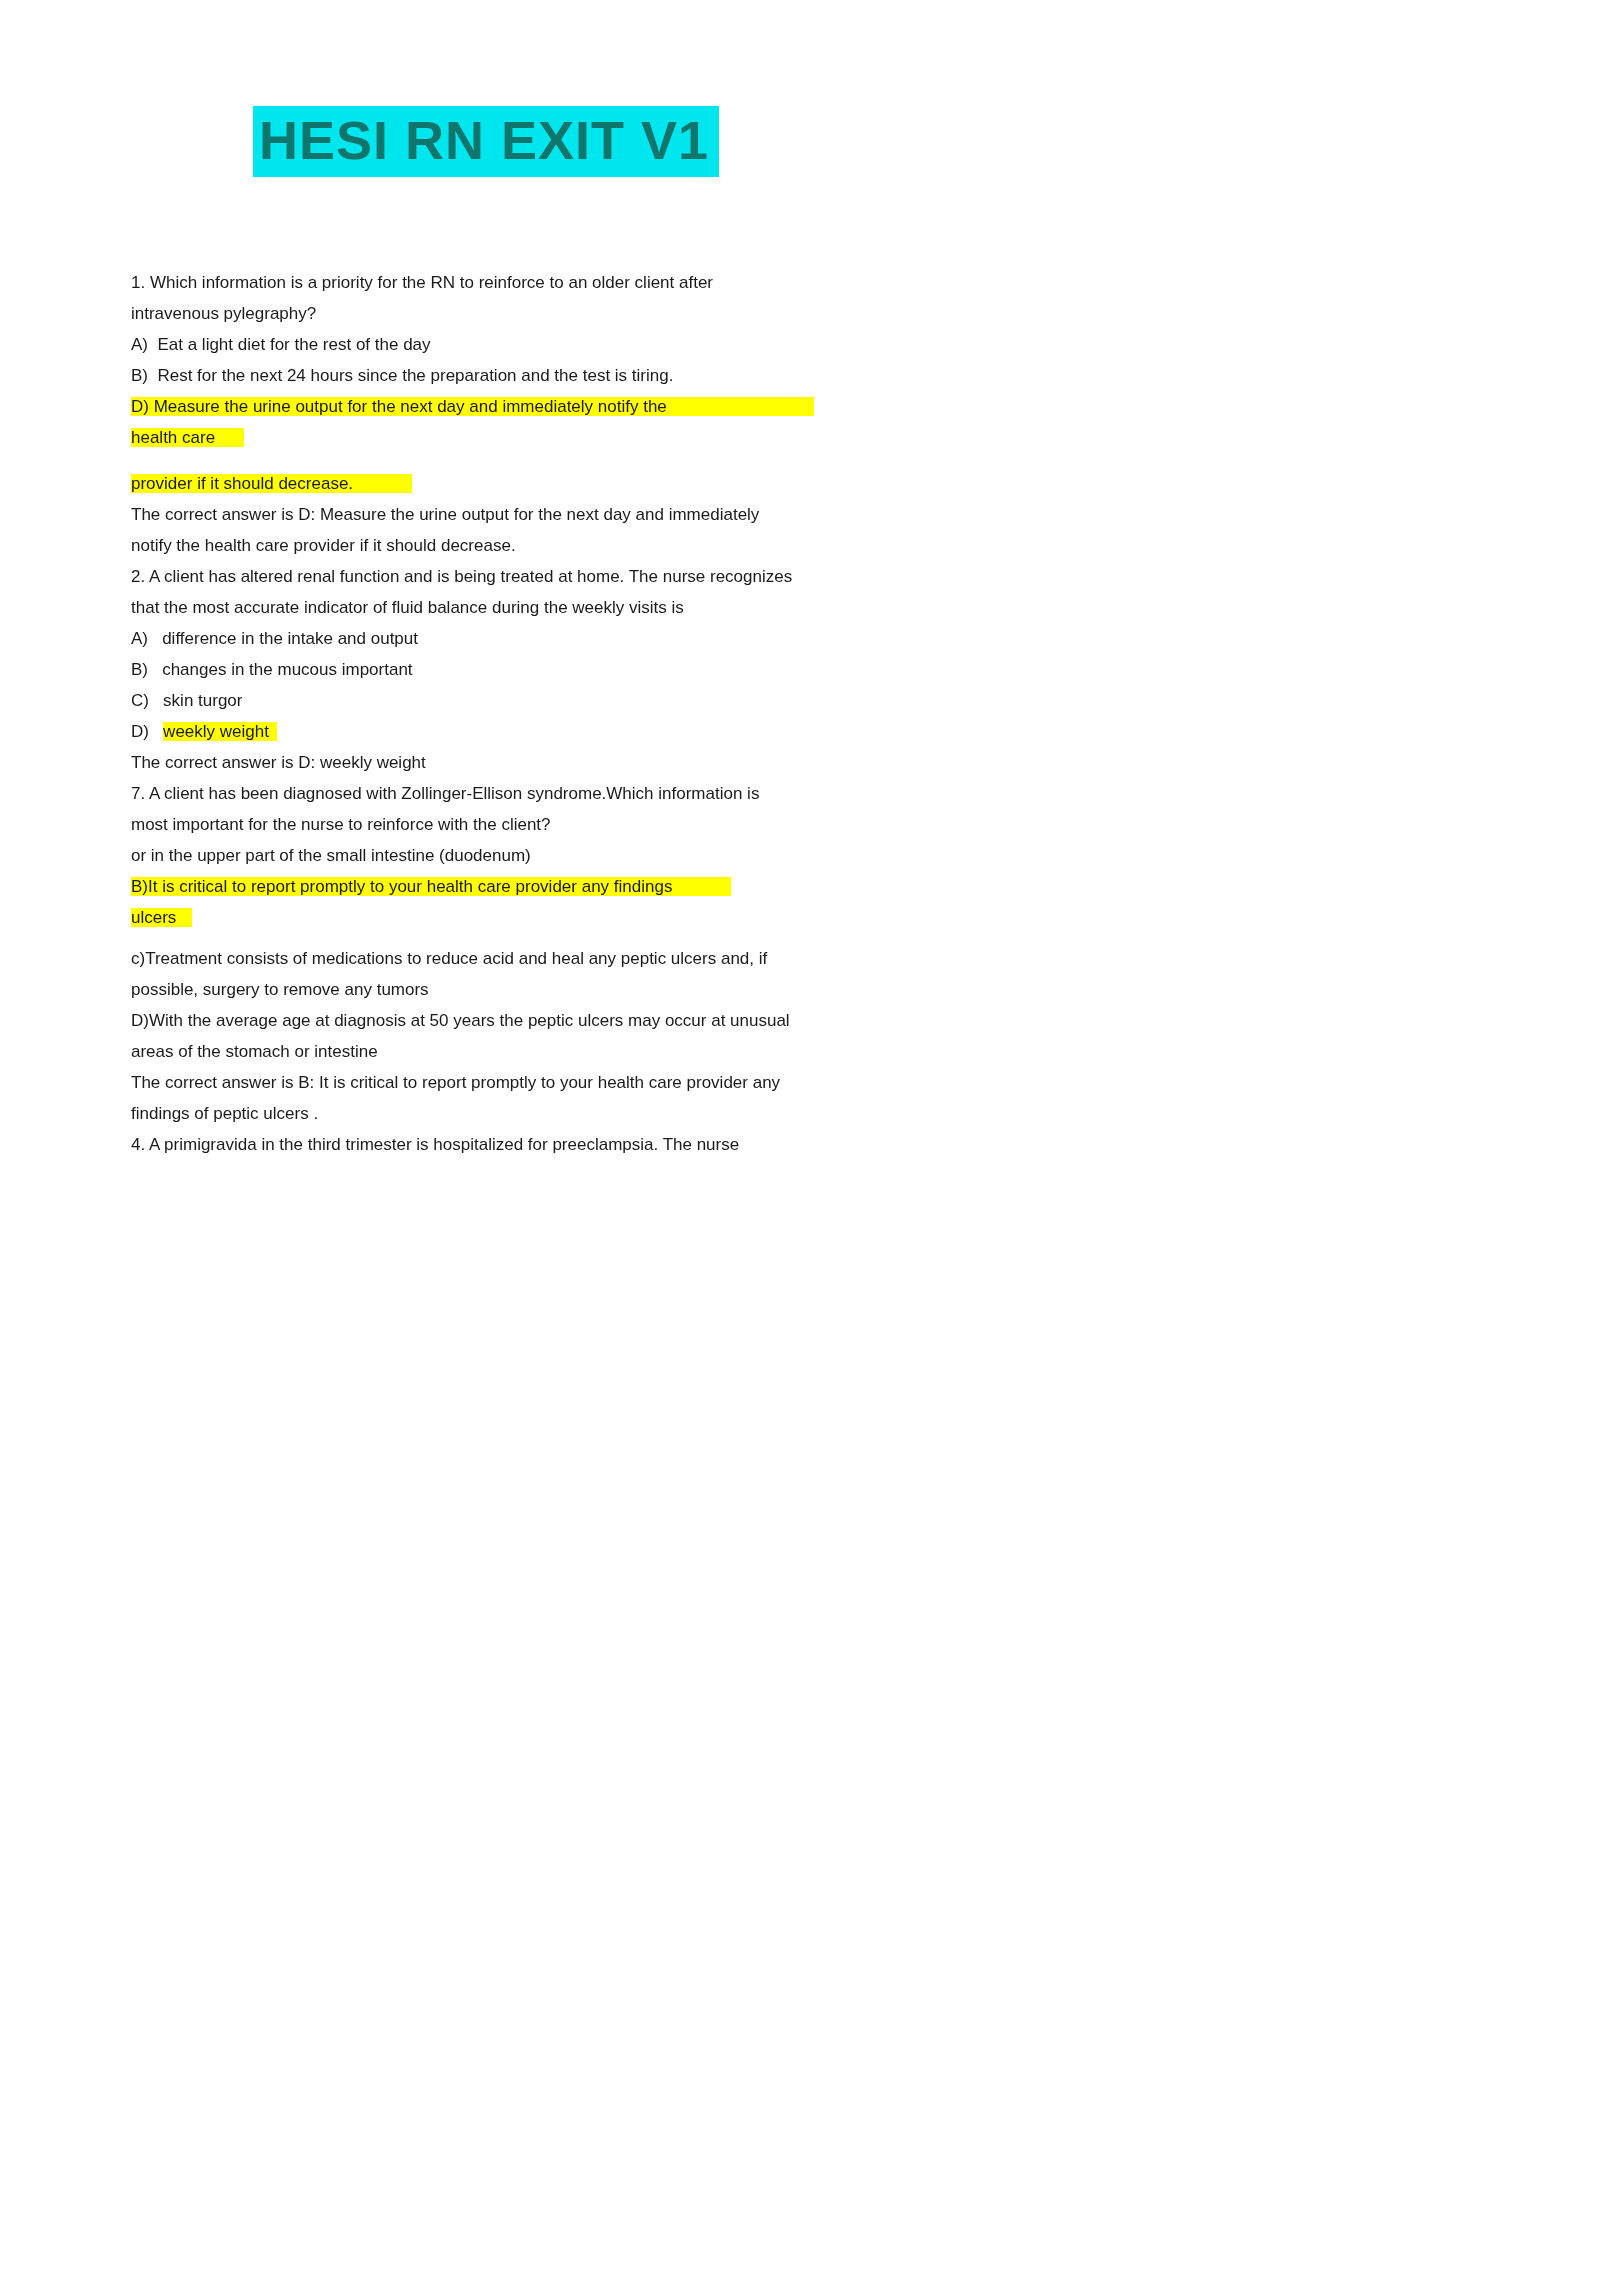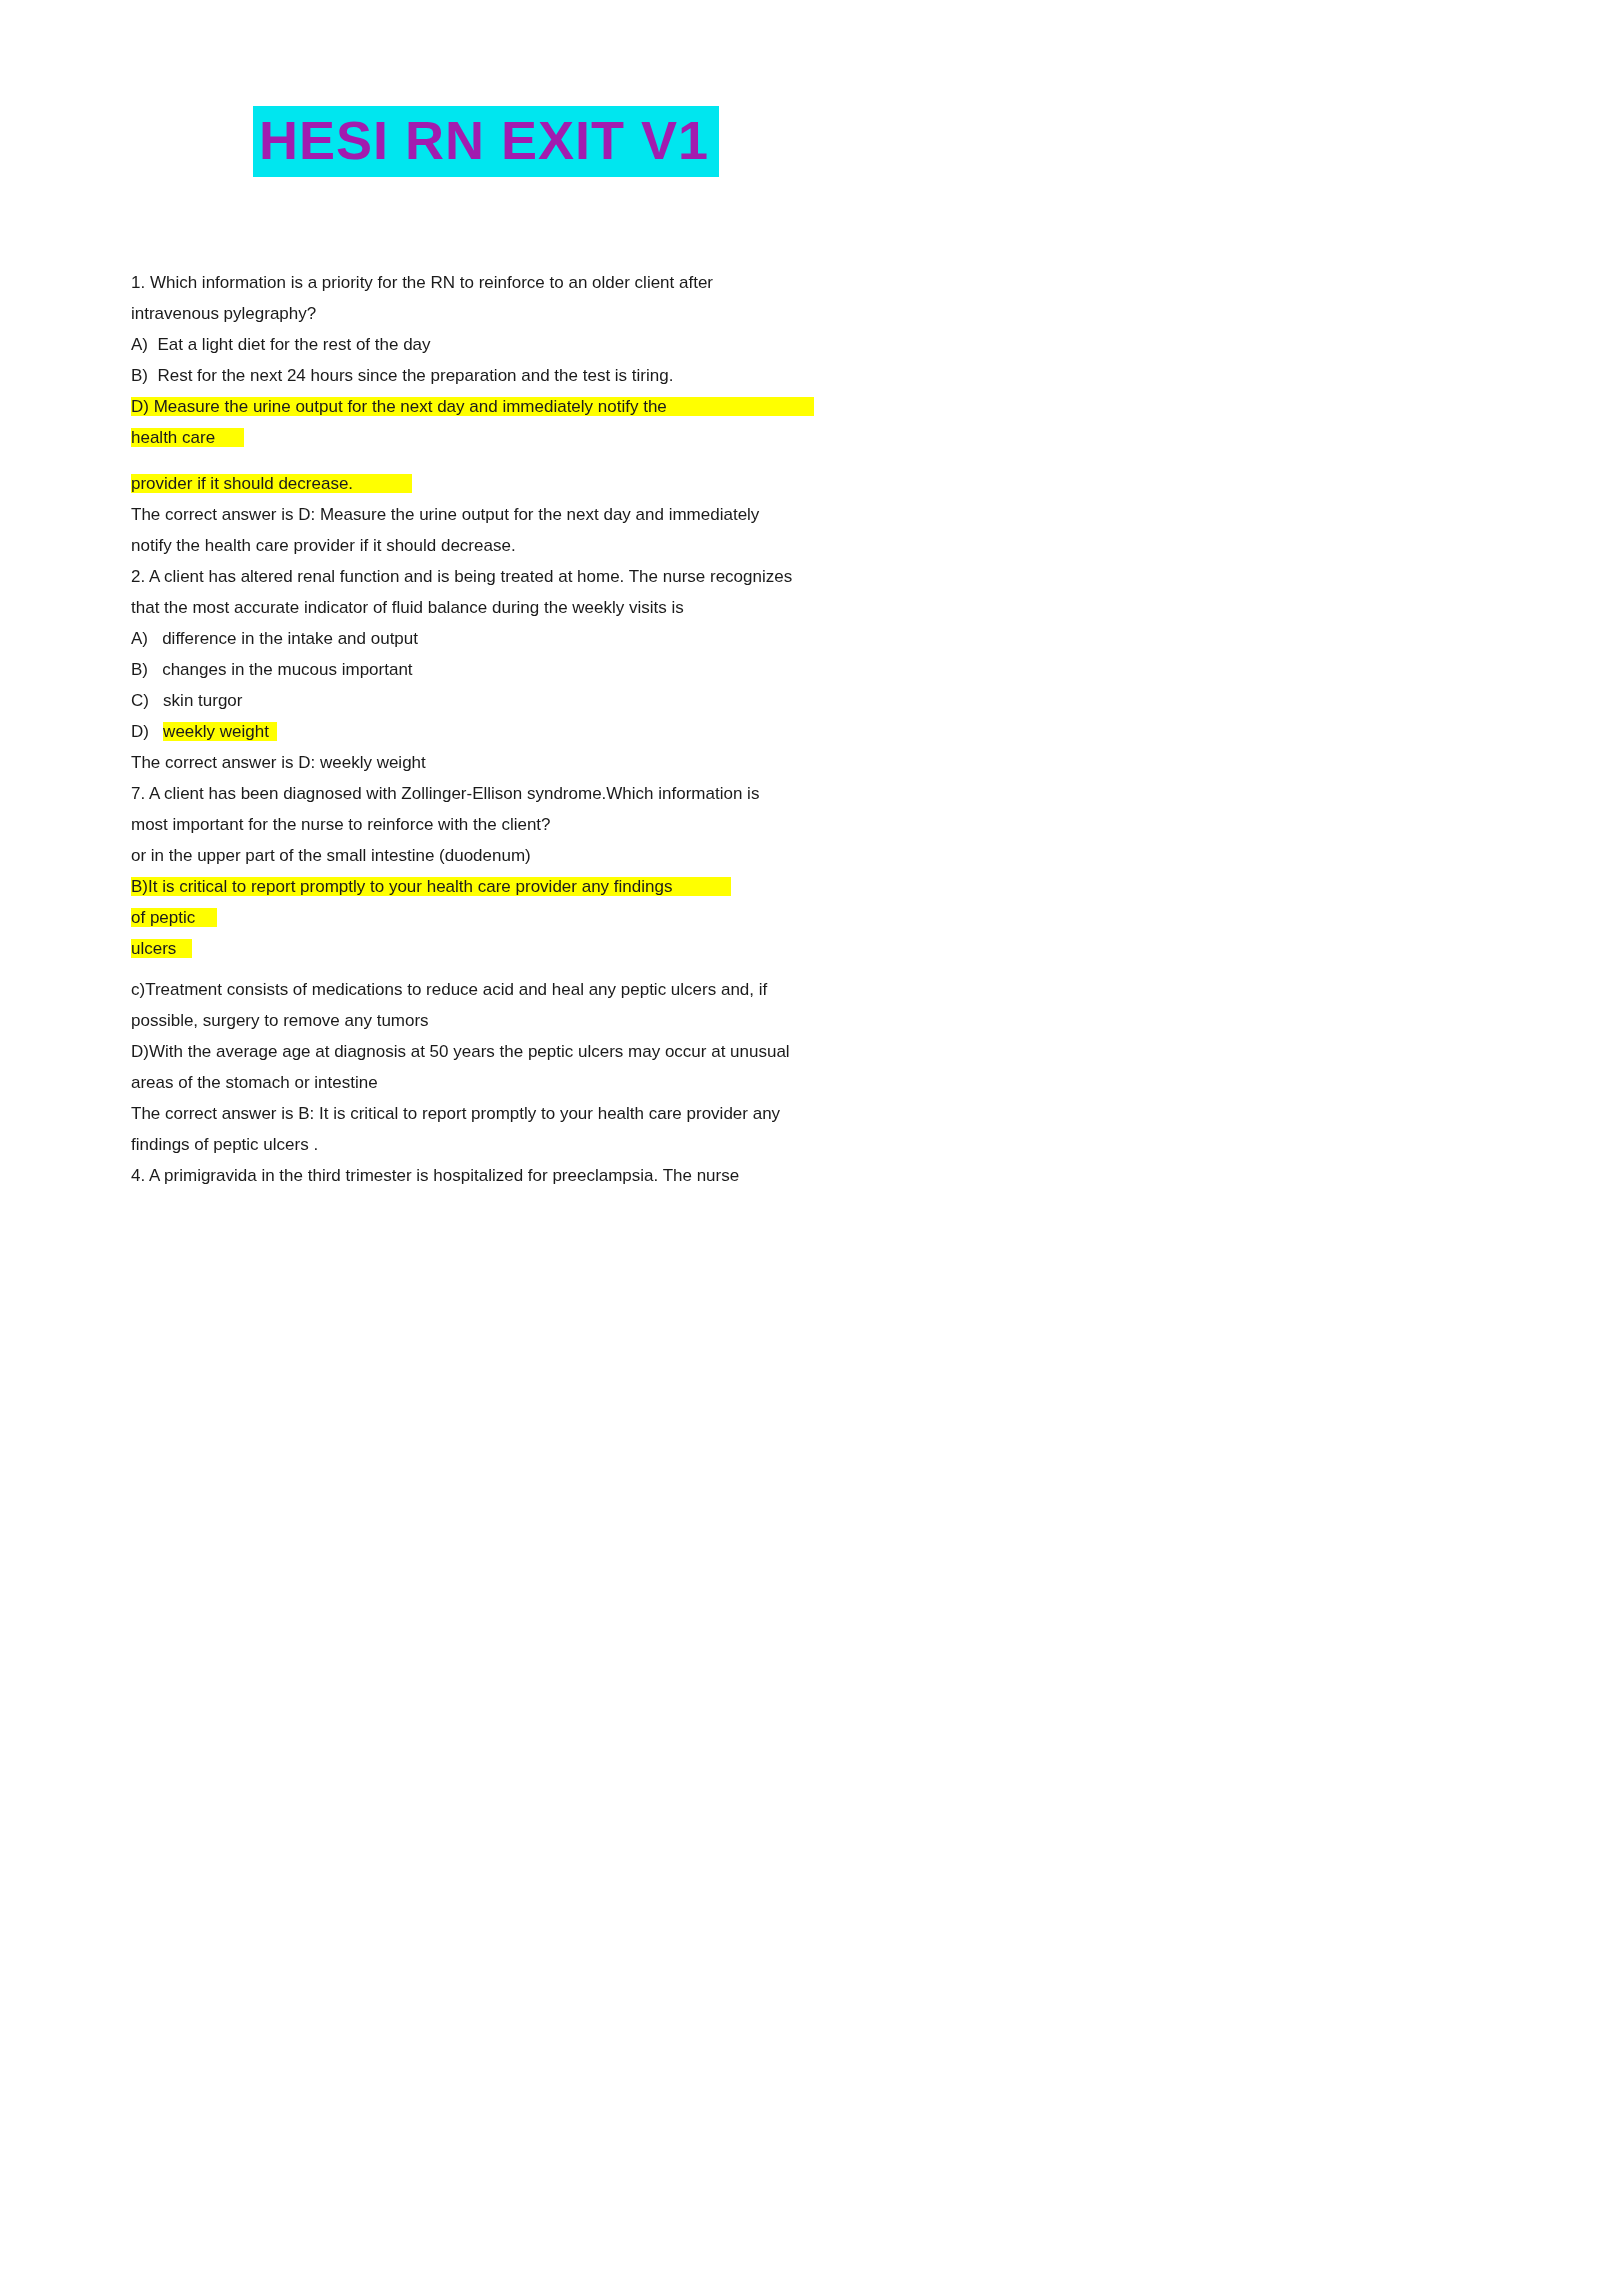--- a/index.html
+++ b/index.html
@@ -18,21 +18,21 @@
     padding-left: 253px;
   }
   .doc-title {
     display: inline-block;
     background: var(--title-hl, #00e6ef);
     font-size: 54px;
     font-weight: 700;
     line-height: 1.2;
     padding: 2px 9.8px 3.9px 5.9px;
     letter-spacing: 1px;
-    color: #a21caf;
+    color: #0f766e;
   }
   .doc-body {
     margin-top: 90px;
     padding-left: 131px;
     padding-right: 59px;
     font-size: 17px;
   }
   .line {
     min-height: 31px;
     line-height: 31px;
@@ -65,21 +65,20 @@
       <div class="line"><span>that the most accurate indicator of fluid balance during the weekly visits is</span></div>
       <div class="line"><span>A)   difference in the intake and output</span></div>
       <div class="line"><span>B)   changes in the mucous important</span></div>
       <div class="line"><span>C)   skin turgor</span></div>
       <div class="line"><span>D)   </span><span class="hl" style="padding-right: 7.8px;">weekly weight</span></div>
       <div class="line"><span>The correct answer is D: weekly weight</span></div>
       <div class="line"><span>7. A client has been diagnosed with Zollinger-Ellison syndrome.Which information is</span></div>
       <div class="line"><span>most important for the nurse to reinforce with the client?</span></div>
       <div class="line"><span>or in the upper part of the small intestine (duodenum)</span></div>
       <div class="line"><span class="hl" style="padding-right: 59px;">B)It is critical to report promptly to your health care provider any findings</span></div>
-      <div class="line"><span class="hl" style="padding-right: 21.6px;">of peptic</span></div>
       <div class="line"><span class="hl" style="padding-right: 15.7px;">ulcers</span></div>
       <div class="line spacer" style="height: 9.8px;"></div>
       <div class="line"><span>c)Treatment consists of medications to reduce acid and heal any peptic ulcers and, if</span></div>
       <div class="line"><span>possible, surgery to remove any tumors</span></div>
       <div class="line"><span>D)With the average age at diagnosis at 50 years the peptic ulcers may occur at unusual</span></div>
       <div class="line"><span>areas of the stomach or intestine</span></div>
       <div class="line"><span>The correct answer is B: It is critical to report promptly to your health care provider any</span></div>
       <div class="line"><span>findings of peptic ulcers .</span></div>
       <div class="line"><span>4. A primigravida in the third trimester is hospitalized for preeclampsia. The nurse</span></div>
     </div>

